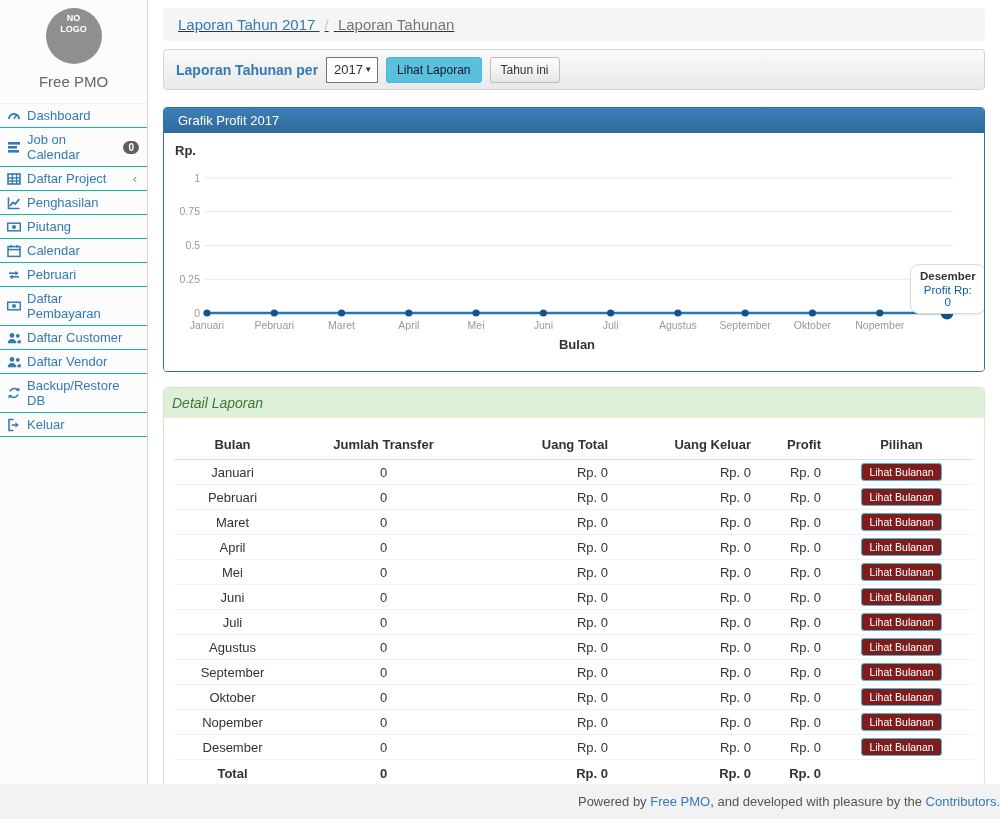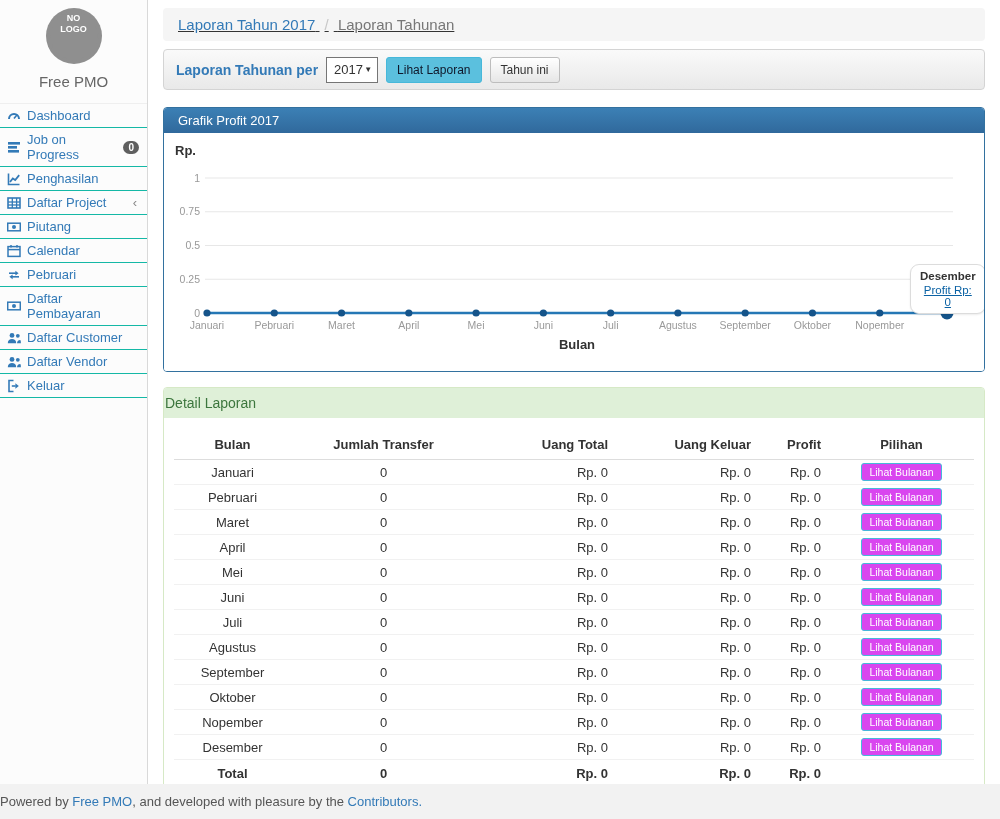--- a/index.html
+++ b/index.html
@@ -35,49 +35,49 @@
   .year-select .caret { font-size:8px; color:#333; }
   .btn { height:26px; border-radius:3px; font-size:12px; padding:0 10px; cursor:pointer; font-family:"Liberation Sans", sans-serif; }
   .btn-info { background:#5bc0de; border:1px solid #46b8da; color:#0f172a; }
   .btn-default { background:linear-gradient(#ffffff,#e6e6e6); border:1px solid #bdbdbd; color:#333; }
 
   
   .panel { border-radius:4px; overflow:hidden; background:#fff; }
   .panel-primary { margin-top:17px; border:1px solid #33719f; }
   .panel-primary .panel-heading { background:linear-gradient(#3c80b5,#30699c); color:#fff; padding:5px 14px; font-size:13px; }
   .panel-success { margin-top:15px; border:1px solid #d6e9c6; }
-  .panel-success .panel-heading { background:#dff0d8; color:#3c763d; padding:7px 1px; font-size:14px; }
+  .panel-success .panel-heading { background:#dff0d8; color:#3c763d; padding:7px 8px; font-size:14px;font-style:italic; }
 
   
   .chart-body { position:relative; height:238px; background:#fff; }
   .y-axis-title { position:absolute; left:11px; top:10px; font-weight:bold; font-size:13px; color:#333; }
   .x-axis-title { position:absolute; left:373px; top:204px; width:80px; text-align:center; font-weight:bold; font-size:13px; color:#333; }
   .ytick { position:absolute; left:0; width:36px; text-align:right; font-size:10.5px; color:#999; }
   .xtick { position:absolute; top:186px; width:70px; text-align:center; font-size:10.5px; color:#999; }
   .chart-tooltip { position:absolute; left:746px; top:131px; background:#fff; border:1px solid #dcdcdc; border-radius:9px; box-shadow:0 1px 2px rgba(0,0,0,0.08); padding:5px 9px; text-align:center; }
   .tt-title { font-weight:bold; font-size:11.5px; color:#333; }
-  .tt-value { font-size:11.5px; color:#0b62a4; margin-top:2px;text-decoration:underline; }
+  .tt-value { font-size:11.5px; color:#0b62a4; margin-top:2px; }
 
   
   .panel-success .panel-body { padding:12px 10px 20px; }
   table.detail { width:100%; border-collapse:collapse; font-size:13px; color:#333; }
   table.detail th { padding:7px 8px; border-bottom:1px solid #ddd; font-weight:bold; }
   table.detail td { padding:3px 8px; border-bottom:1px solid #f1f1f1; height:24px; }
   table.detail tr.total-row td { border-bottom:none; font-weight:bold; padding-top:6px; }
   .al-center { text-align:center; }
   .al-right { text-align:right; }
   table.detail th:nth-child(1), table.detail td:nth-child(1) { width:117px; }
   table.detail th:nth-child(2), table.detail td:nth-child(2) { width:185px; }
   table.detail th:nth-child(3), table.detail td:nth-child(3) { width:140px; }
   table.detail th:nth-child(4), table.detail td:nth-child(4) { width:143px; }
   table.detail th:nth-child(5), table.detail td:nth-child(5) { width:70px; }
-  .btn-xs-info { background:#d946ef; border:1px solid #46b8da; color:#fff; font-size:10.5px; padding:2px 7px; border-radius:3px; cursor:pointer; font-family:"Liberation Sans", sans-serif; }
-
-  
-  .footer { position:absolute; left:0; bottom:0; width:1000px; height:35px; background:#f2f2f2; text-align:left; line-height:35px; font-size:13px; color:#555; }
+  .btn-xs-info { background:#7f1d1d; border:1px solid #46b8da; color:#fff; font-size:10.5px; padding:2px 7px; border-radius:3px; cursor:pointer; font-family:"Liberation Sans", sans-serif; }
+
+  
+  .footer { position:absolute; left:0; bottom:0; width:1000px; height:35px; background:#f2f2f2; text-align:right; line-height:35px; font-size:13px; color:#555; }
   .footer a { color:#337ab7; text-decoration:none; cursor:pointer; }
 </style>
 </head>
 <body>
 
 <div class="page">
 
   <aside class="sidebar">
     <div class="logo-wrap">
       <div class="logo-circle">
@@ -97,48 +97,48 @@
           <span class="side-label">Dashboard</span>
         </div>
         <div class="side-item">
           <span class="icn">
             <svg viewBox="0 0 14 14">
               <rect x="1" y="2" width="12" height="2.6" fill="currentColor"></rect>
               <rect x="1" y="6" width="9" height="2.6" fill="currentColor"></rect>
               <rect x="1" y="10" width="11" height="2.6" fill="currentColor"></rect>
             </svg>
           </span>
-          <span class="side-label">Job on Progress</span>
+          <span class="side-label">Job on Calendar</span>
           <span class="side-badge">0</span>
-        </div>
-        <div class="side-item">
-          <span class="icn">
-            <svg viewBox="0 0 14 14">
-              <path d="M1.5 1.5v11h11" fill="none" stroke="currentColor" stroke-width="1.6"></path>
-              <polyline points="3,10 5.8,6.5 8.2,8 12.2,3.2" fill="none" stroke="currentColor" stroke-width="1.8"></polyline>
-            </svg>
-          </span>
-          <span class="side-label">Penghasilan</span>
         </div>
         <div class="side-item">
           <span class="icn">
             <svg viewBox="0 0 14 14">
               <rect x="1" y="2" width="12" height="10" fill="none" stroke="currentColor" stroke-width="1.6"></rect>
               <line x1="1" y1="6" x2="13" y2="6" stroke="currentColor" stroke-width="1.3"></line>
               <line x1="1" y1="9" x2="13" y2="9" stroke="currentColor" stroke-width="1.3"></line>
               <line x1="5.3" y1="2" x2="5.3" y2="12" stroke="currentColor" stroke-width="1.3"></line>
               <line x1="9.6" y1="2" x2="9.6" y2="12" stroke="currentColor" stroke-width="1.3"></line>
             </svg>
           </span>
           <span class="side-label">Daftar Project</span>
           <span class="side-chevron">‹</span>
         </div>
         <div class="side-item">
           <span class="icn">
             <svg viewBox="0 0 14 14">
+              <path d="M1.5 1.5v11h11" fill="none" stroke="currentColor" stroke-width="1.6"></path>
+              <polyline points="3,10 5.8,6.5 8.2,8 12.2,3.2" fill="none" stroke="currentColor" stroke-width="1.8"></polyline>
+            </svg>
+          </span>
+          <span class="side-label">Penghasilan</span>
+        </div>
+        <div class="side-item">
+          <span class="icn">
+            <svg viewBox="0 0 14 14">
               <rect x="0.7" y="3.2" width="12.6" height="7.6" fill="none" stroke="currentColor" stroke-width="1.5"></rect>
               <circle cx="7" cy="7" r="2" fill="currentColor"></circle>
             </svg>
           </span>
           <span class="side-label">Piutang</span>
         </div>
         <div class="side-item">
           <span class="icn">
             <svg viewBox="0 0 14 14">
               <rect x="1" y="2.6" width="12" height="9.8" fill="none" stroke="currentColor" stroke-width="1.5"></rect>
@@ -183,20 +183,31 @@
         <div class="side-item">
           <span class="icn">
             <svg viewBox="0 0 14 14">
               <circle cx="5" cy="4.4" r="2.4" fill="currentColor"></circle>
               <path d="M0.8 12.2c0-2.6 1.9-4.1 4.2-4.1s4.2 1.5 4.2 4.1z" fill="currentColor"></path>
               <circle cx="10.8" cy="4.8" r="1.9" fill="currentColor"></circle>
               <path d="M10 12.2c.1-1.8.9-3.2 3.4-3.2.4.8.5 1.9.5 3.2z" fill="currentColor"></path>
             </svg>
           </span>
           <span class="side-label">Daftar Vendor</span>
+        </div>
+        <div class="side-item">
+          <span class="icn">
+            <svg viewBox="0 0 14 14">
+              <path d="M11.8 4.6A5.2 5.2 0 0 0 2.9 5.4" fill="none" stroke="currentColor" stroke-width="1.6"></path>
+              <path d="M12.4 1.3v3.6H8.8z" fill="currentColor"></path>
+              <path d="M2.2 9.4a5.2 5.2 0 0 0 8.9-.8" fill="none" stroke="currentColor" stroke-width="1.6"></path>
+              <path d="M1.6 12.7V9.1h3.6z" fill="currentColor"></path>
+            </svg>
+          </span>
+          <span class="side-label">Backup/Restore DB</span>
         </div>
         <div class="side-item">
           <span class="icn">
             <svg viewBox="0 0 14 14">
               <path d="M6.5 1.5H2v11h4.5" fill="none" stroke="currentColor" stroke-width="1.6"></path>
               <line x1="4.8" y1="7" x2="8.6" y2="7" stroke="currentColor" stroke-width="1.6"></line>
               <path d="M8.4 4.2 11.8 7 8.4 9.8z" fill="currentColor"></path>
             </svg>
           </span>
           <span class="side-label">Keluar</span>

